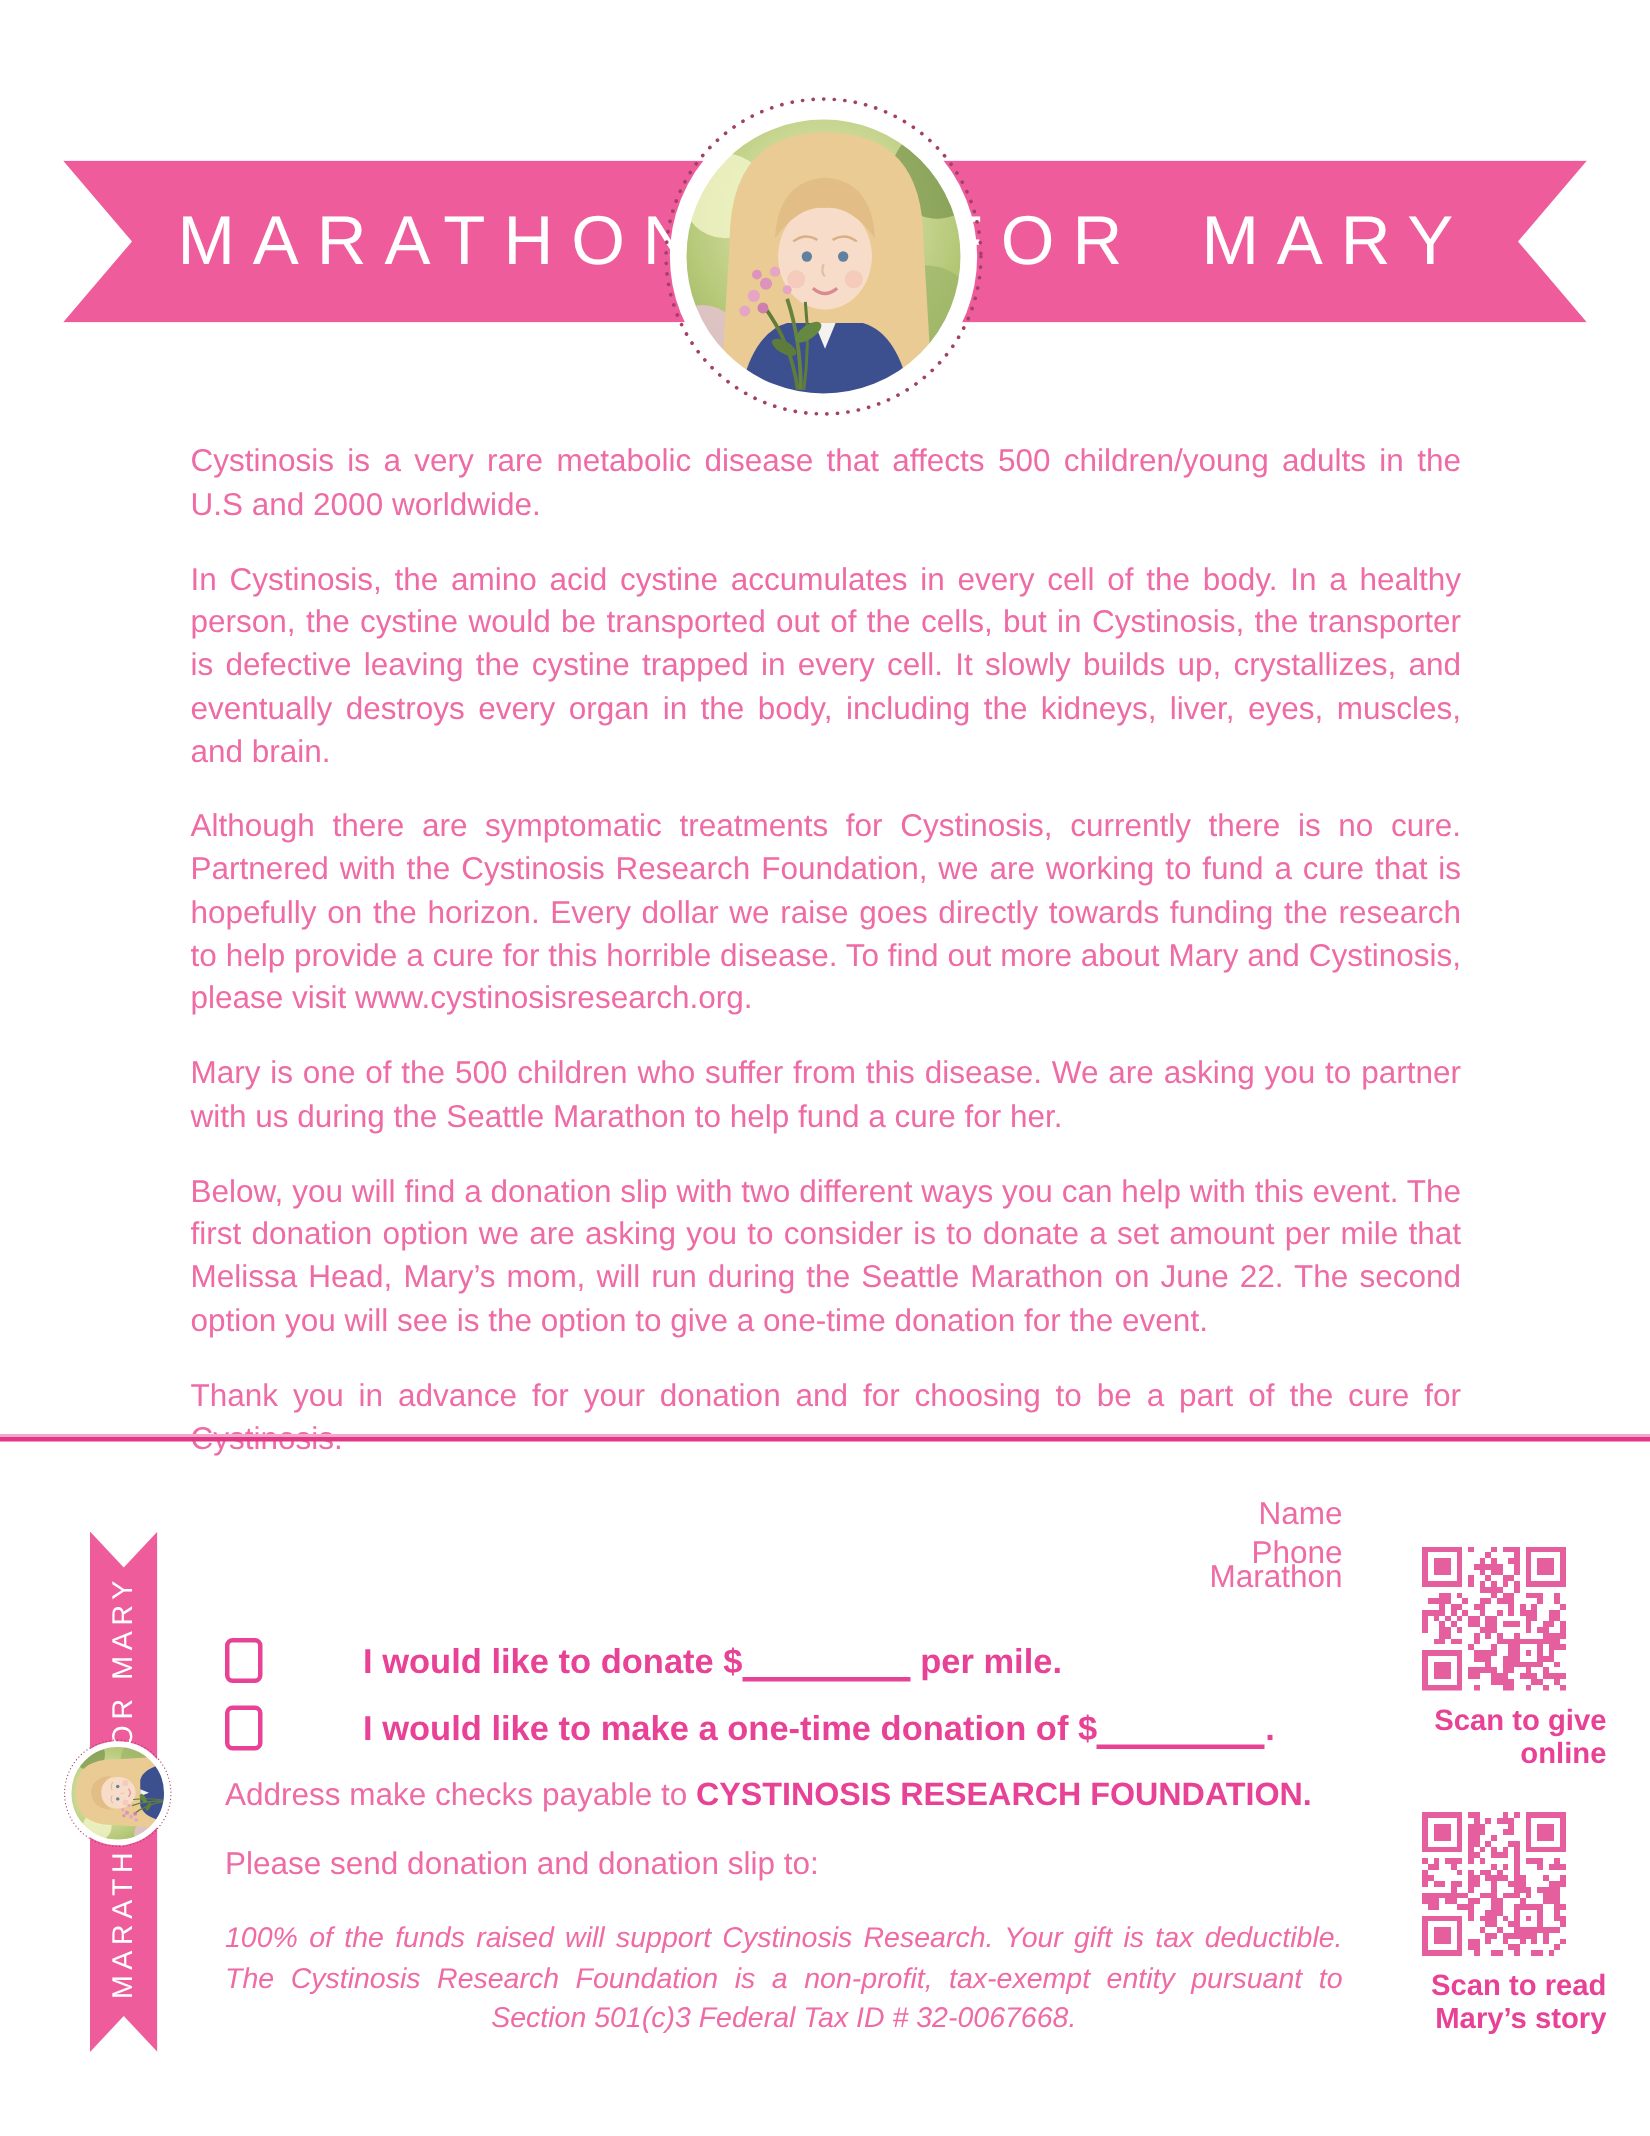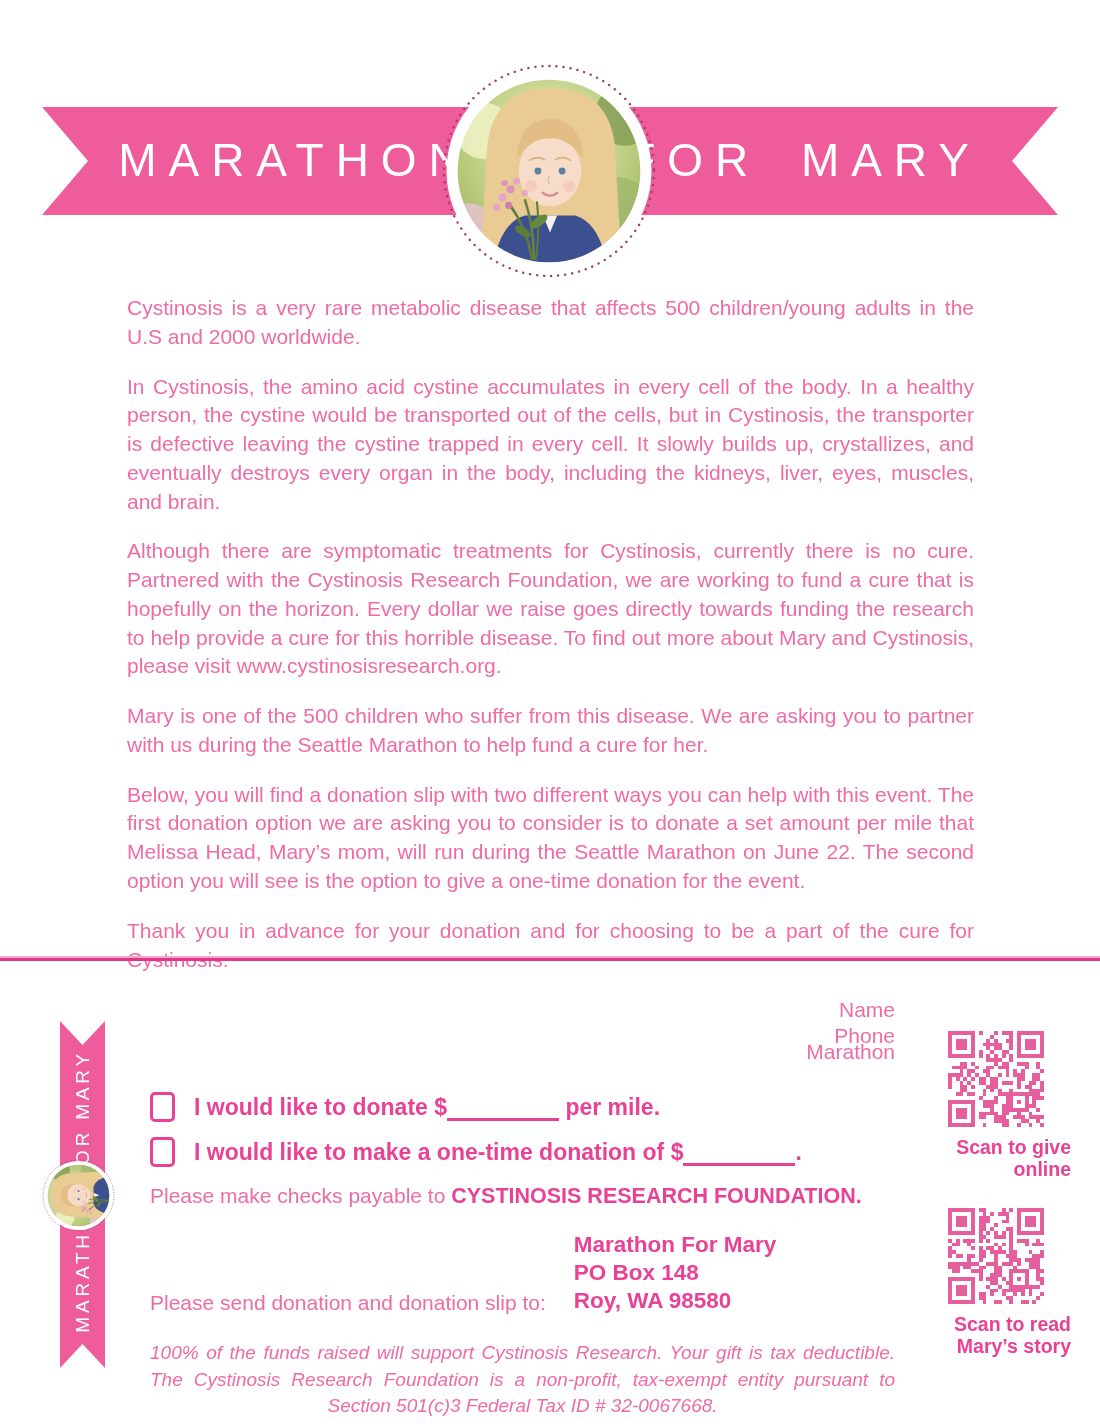--- a/index.html
+++ b/index.html
@@ -61,21 +61,21 @@
 
   
   .slip { position:absolute; left:150px; top:998px; width:745px; color:var(--text); font-size:21px; }
   .field-row { display:flex; align-items:flex-end; height:28px;flex-direction:column; }
   .field-row + .field-row { margin-top:14px; }
   .field-line { border-bottom:2px solid var(--line); flex:1 1 auto; height:24px; margin-left:2px; }
   .field-line.phone { flex:0 0 225px; }
   .phone-label { margin-left:10px; }
 
   .options { margin-top:24px; }
-  .option { display:flex; align-items:center; margin-bottom:15px; }
+  .option { display:flex; align-items:center; margin-bottom:15px;gap:48px; }
   .checkbox {
     width:25px; height:30px; border:3px solid var(--bold); border-radius:5px;
     margin-right:19px; flex:0 0 auto; background:#fff;
   }
   .opt-text { font-weight:bold; color:var(--bold); font-size:23px; display:flex; align-items:baseline; }
   .opt-blank { display:inline-block; width:112px; border-bottom:3px solid var(--bold); align-self:stretch; }
   .opt-after { white-space:pre-wrap; }
 
   .checks-line { margin-top:17px; }
   .checks-line b { color:var(--bold); font-size:21.5px; }
@@ -255,30 +255,25 @@
         <span class="checkbox" role="checkbox"></span>
         <span class="opt-text">
           <span>I would like to make a one-time donation of $</span>
             <span class="opt-blank"></span>
             <span class="opt-after">.</span>
         </span>
       </div>
     </div>
 
     <div class="checks-line">
-      <span>Please make checks payable to </span><b>CYSTINOSIS RESEARCH FOUNDATION.</b>
+      <span>Address make checks payable to </span><b>CYSTINOSIS RESEARCH FOUNDATION.</b>
     </div>
 
     <div class="send-row">
       <span>Please send donation and donation slip to:</span>
-      <div class="send-addr">
-        <div>Marathon For Mary</div>
-        <div>PO Box 148</div>
-        <div>Roy, WA 98580</div>
-      </div>
     </div>
 
     <div class="fine-print">100% of the funds raised will support Cystinosis Research. Your gift is tax deductible. The Cystinosis Research Foundation is a non-profit, tax-exempt entity pursuant to Section 501(c)3 Federal Tax ID # 32-0067668.</div>
   </div>
 
   <div class="qr give">
       <svg viewBox="0 0 25 25" shape-rendering="crispEdges" xmlns="http://www.w3.org/2000/svg">
         <rect x="0" y="0" width="7" height="7" fill="currentColor"></rect>
         <rect x="1" y="1" width="5" height="5" fill="#fff"></rect>
         <rect x="2" y="2" width="3" height="3" fill="currentColor"></rect>

